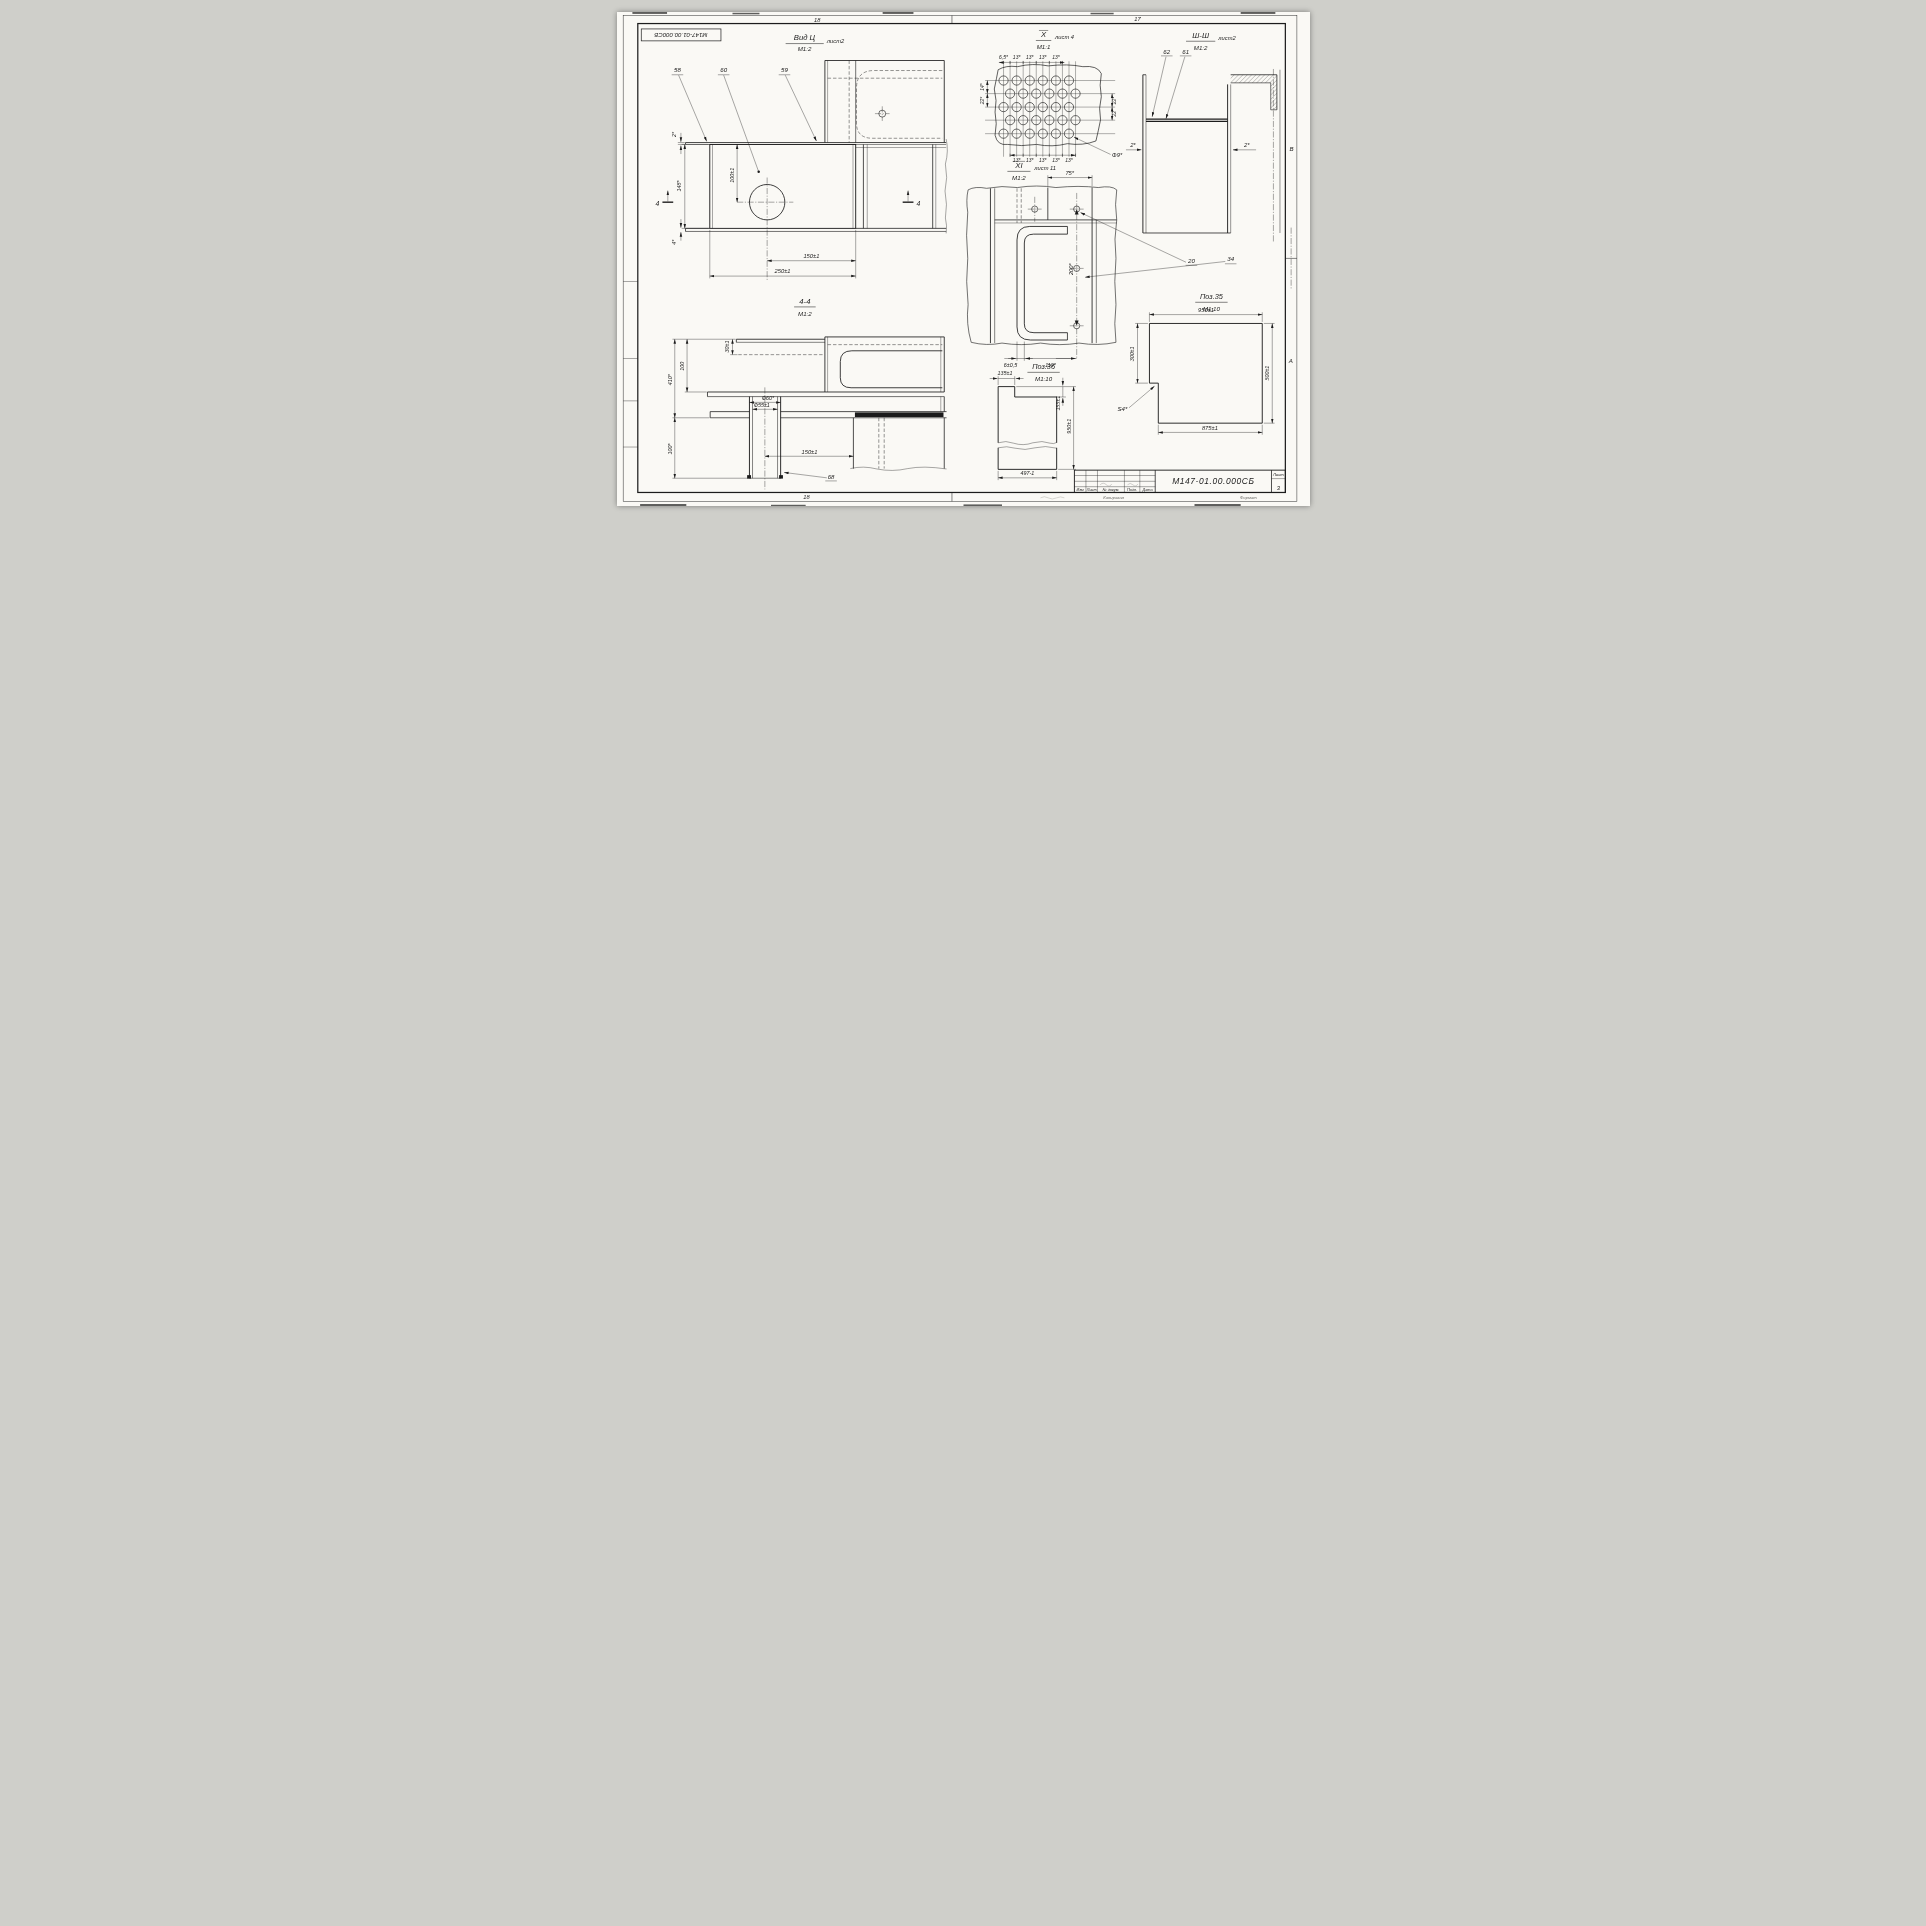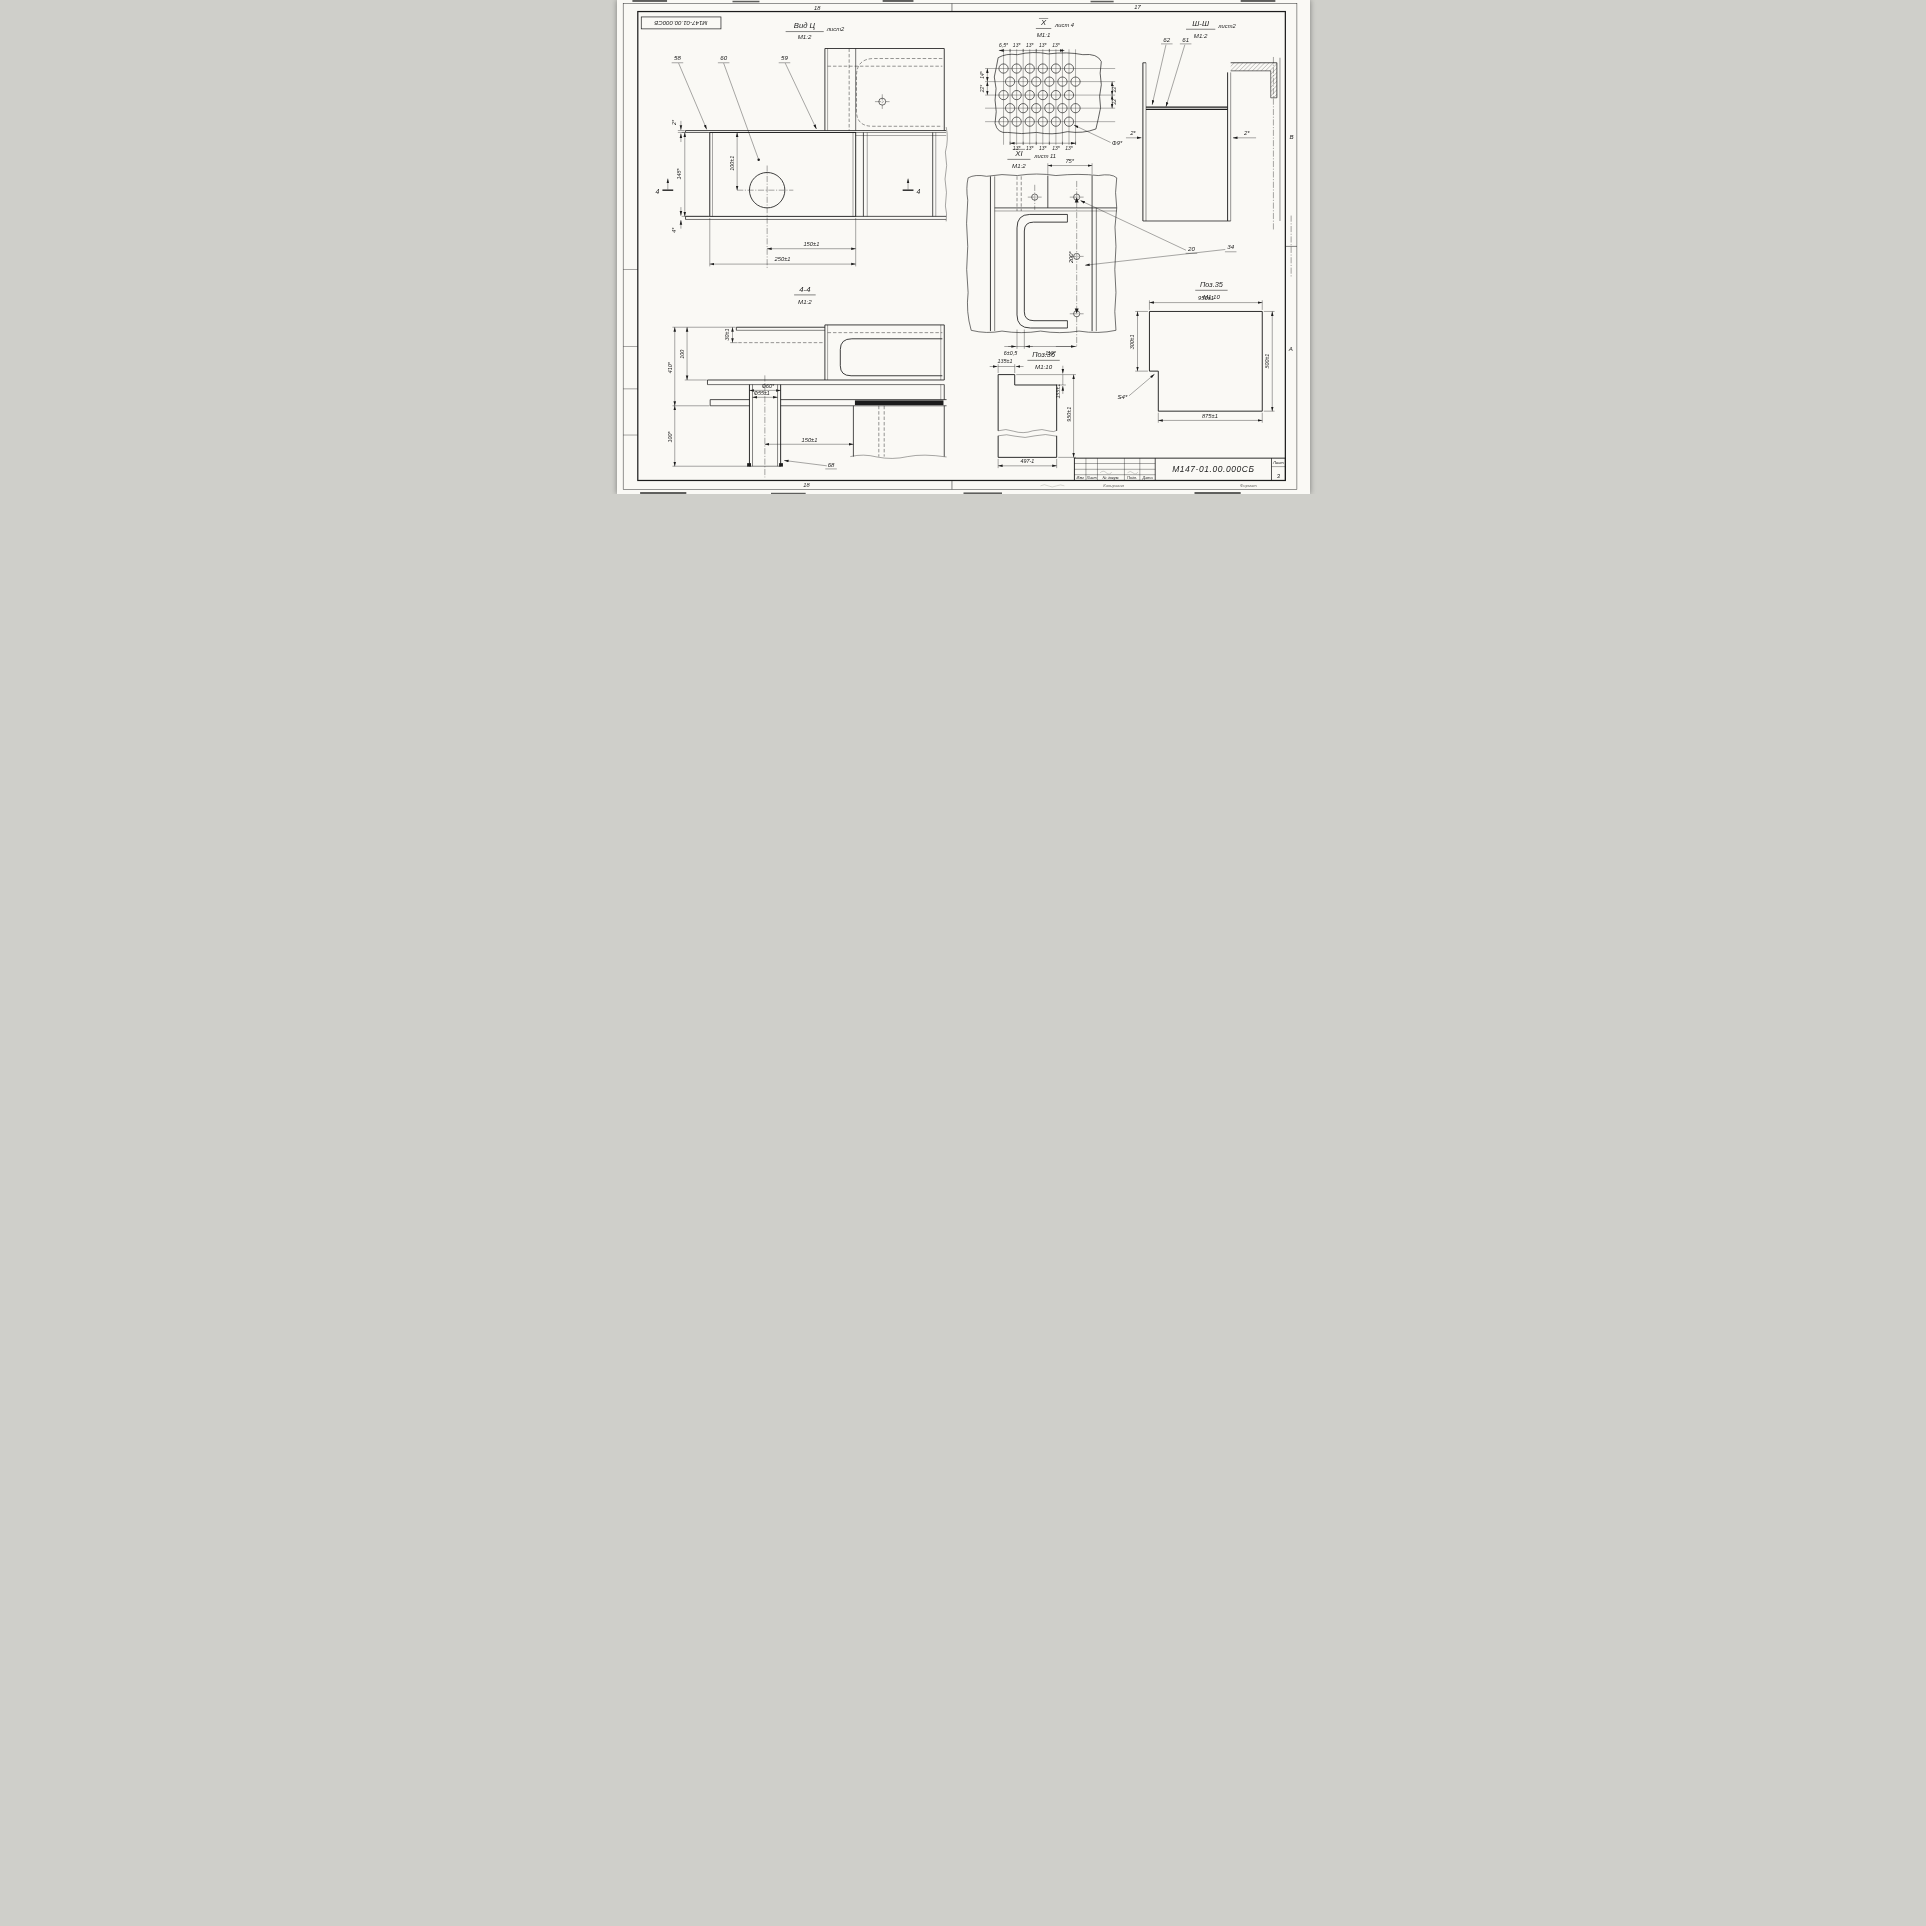--- a/index.html
+++ b/index.html
@@ -1,17 +1,17 @@
 <!DOCTYPE html>
 <html style="font-size:6.2px"><head>
 <meta charset="utf-8">
 <style>
   *{box-sizing:border-box}
   html,body{margin:0;padding:0;background:#cfcfca}
-  .sheet{width:693px;max-width:100%;margin:0 auto;background:#faf9f5;box-shadow:0 0 5.4px rgba(0,0,0,.4)}
+  .sheet{width:693px;max-width:100%;margin:12px auto;background:#faf9f5;box-shadow:0 0 5.4px rgba(0,0,0,.4)}
   svg{display:block;width:100%;height:auto}
   .ln{stroke:#1c1c1c;fill:none;stroke-linecap:butt;stroke-linejoin:miter}
   .s1{stroke-width:1}.s12{stroke-width:1.2}.s14{stroke-width:1.4}.s16{stroke-width:1.6}
   .s18{stroke-width:1.8}.s2{stroke-width:2}.s22{stroke-width:2.2}.s24{stroke-width:2.4}
   .s3{stroke-width:3.2}.s35{stroke-width:3.6}
   .hid{stroke-dasharray:9 5;stroke-width:1.2}
   .cl{stroke-dasharray:16 4 3 4;stroke-width:1}
   .ink{fill:#1c1c1c;stroke:none}
   .smudge{fill:#2a2a28;opacity:.75;stroke:none}
   .gray{fill:#6a6a66}

